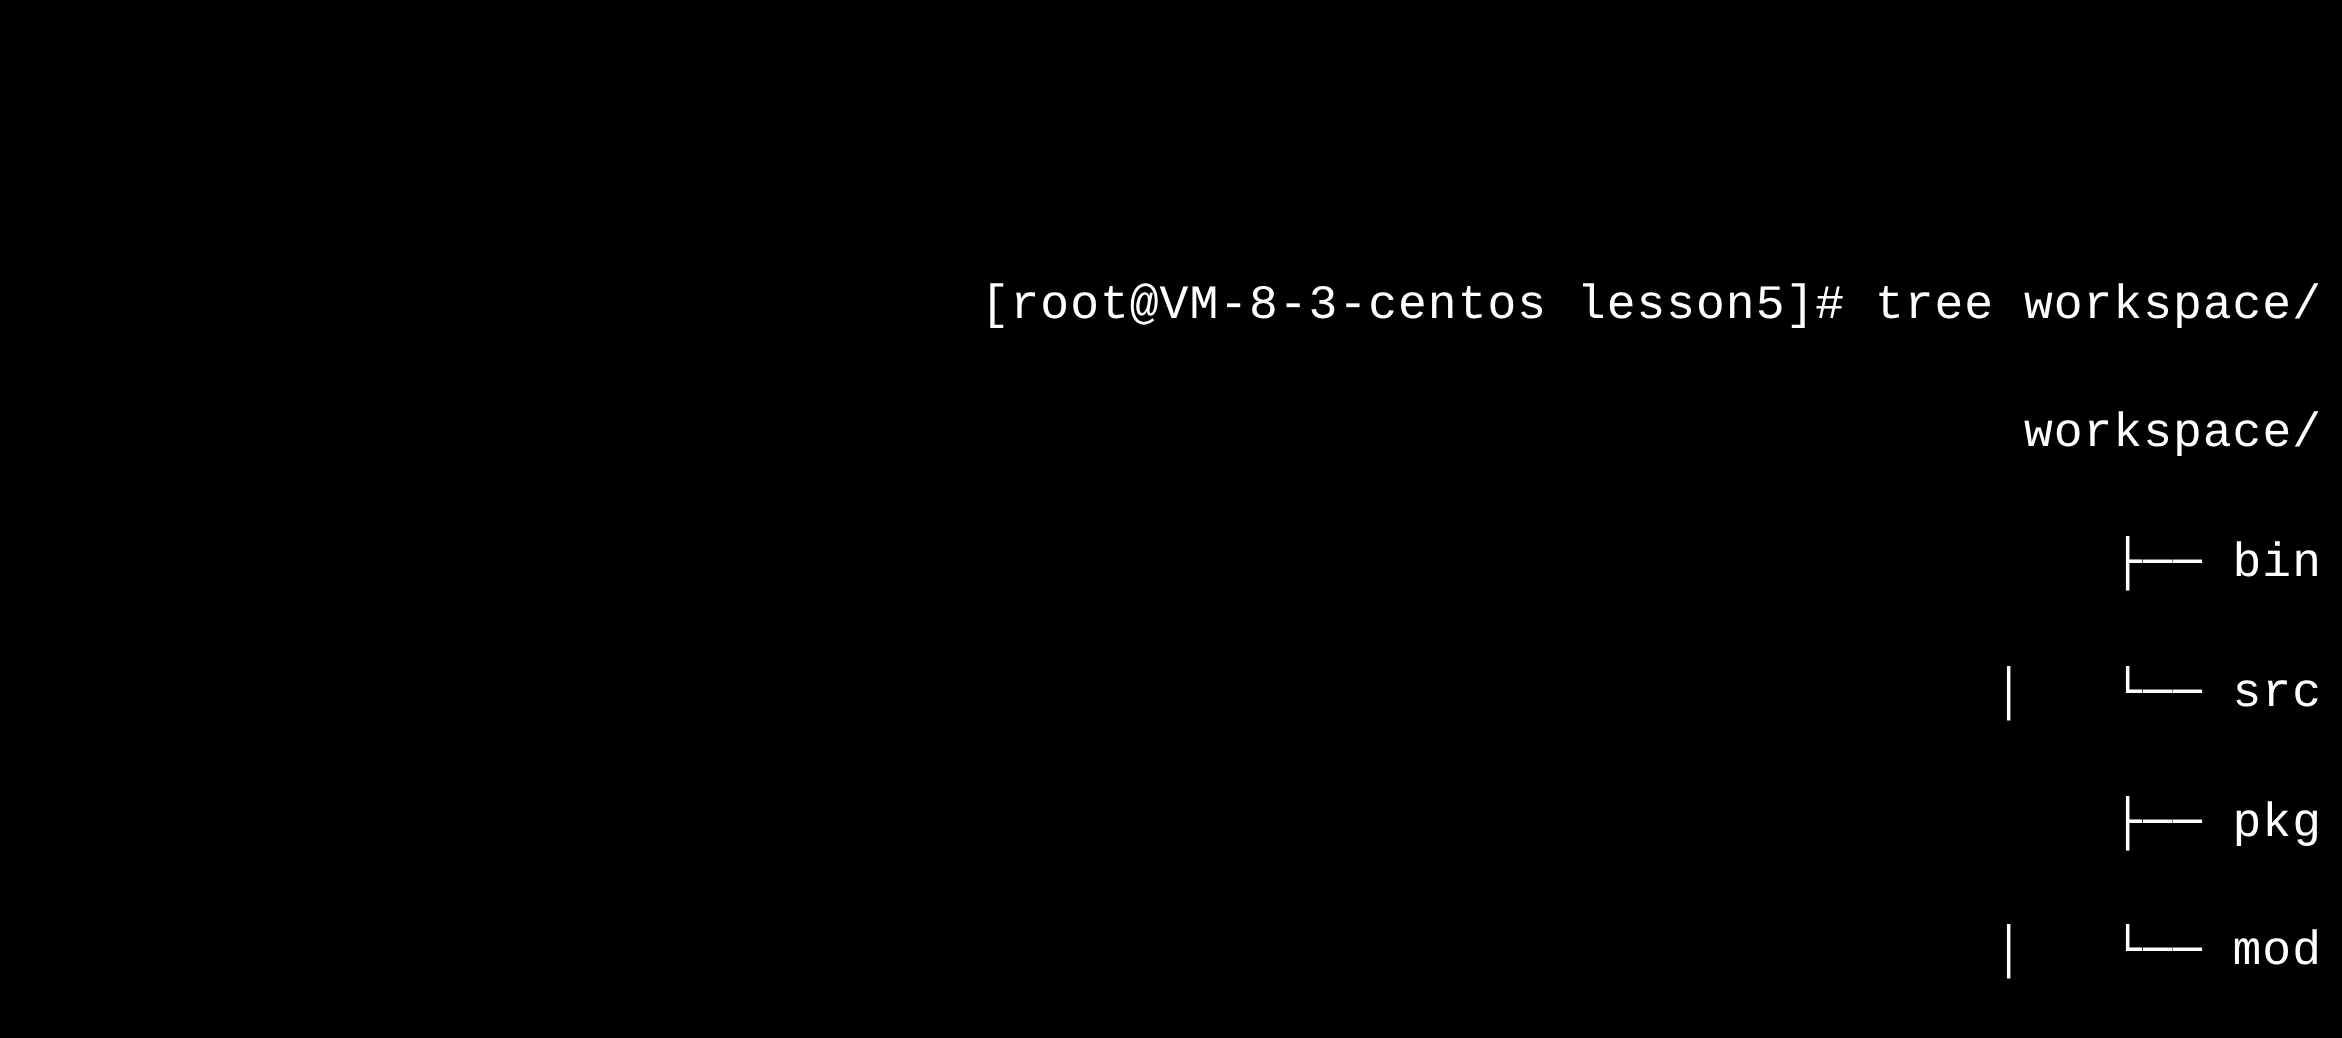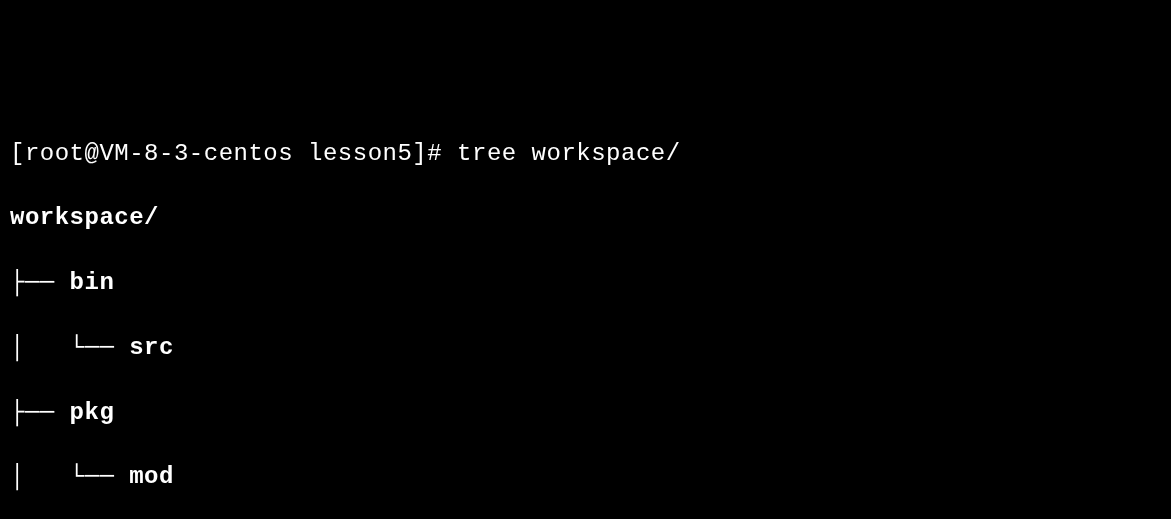--- a/index.html
+++ b/index.html
@@ -1,38 +1,38 @@
 <!DOCTYPE html>
 <html><head>
   <meta charset="utf-8">
   <style>
     * {
       margin: 0;
       padding: 0;
       box-sizing: border-box;
+      text-align: right;
     }
     body {
       background-color: #000000;
       color: #ffffff;
       font-family: "Courier New", Courier, monospace;
       font-size: 24px;
       line-height: 1.35;
       padding: 8px 10px;
       width: 1171px;
       height: 519px;
       overflow: hidden;
       white-space: pre;
       letter-spacing: 0.5px;
     }
     .prompt-line {
       color: #ffffff;
     }
     .tree-line {
       color: #ffffff;
-      font-weight: bold;
     }
   </style>
 </head>
 <body>
 
 
 
 <div class="prompt-line"><span>[root@VM-8-3-centos lesson5]#</span> <span>tree workspace/</span></div>
 <div class="tree-line">workspace/</div>
 <div class="tree-line">├── bin</div>

